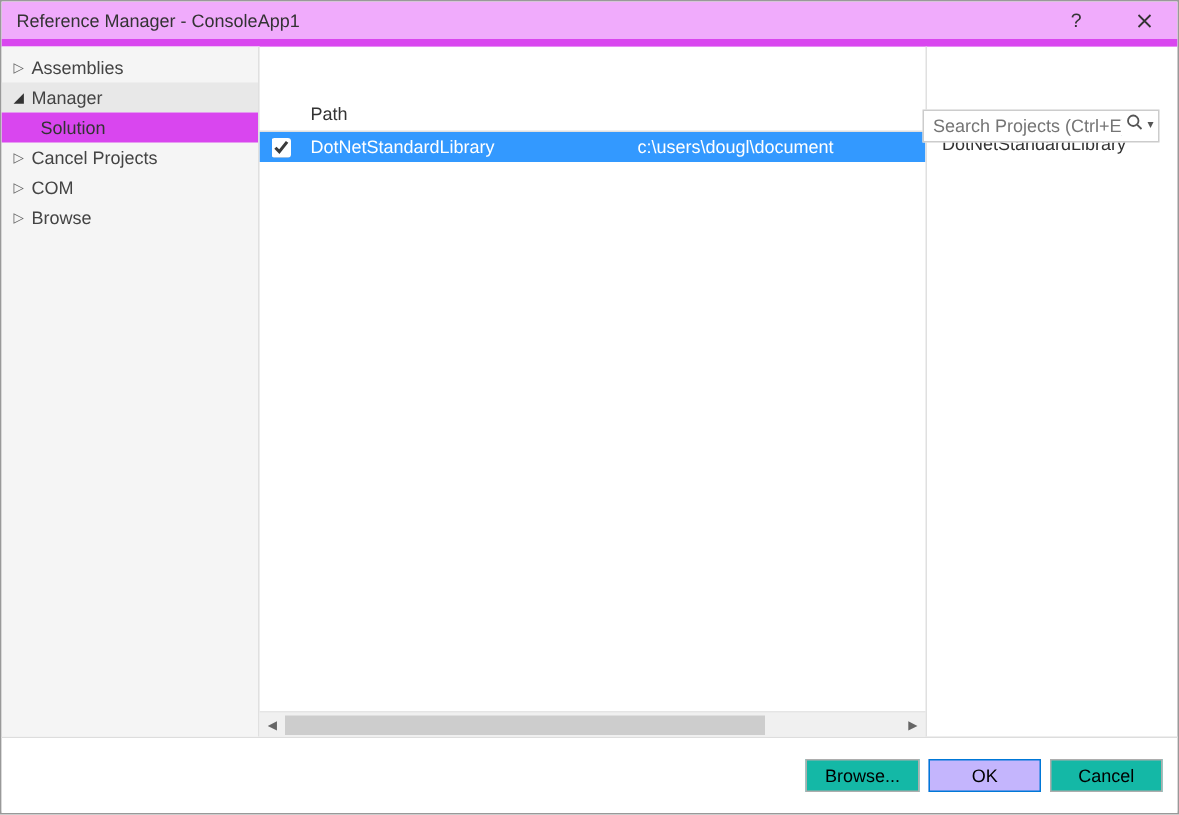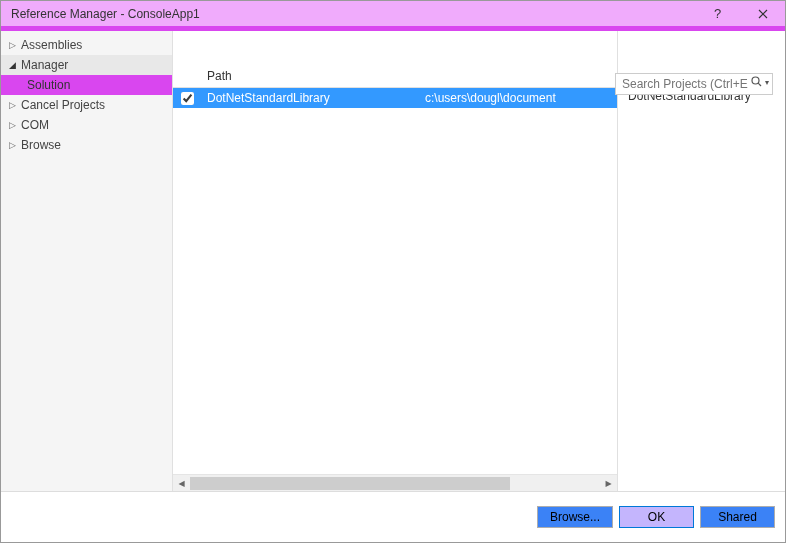--- a/index.html
+++ b/index.html
@@ -171,21 +171,21 @@
       display: flex;
       align-items: center;
       justify-content: flex-end;
       padding: 0 10px;
       gap: 6px;
       background: #fff;
     }
     .btn {
       min-width: 75px;
       padding: 3px 12px;
-      background: #3b82f6;
+      background: #14b8a6;
       border: 1px solid #adadad;
       font-size: 12px;
       font-family: inherit;
       cursor: default;
     }
     .btn.default {
       border: 1px solid #0078d7;
       background: #c4b5fd;
     }
   </style>
@@ -266,14 +266,14 @@
       </div>
     </div>
     <div class="details-label">Name:</div>
     <div class="details-value">DotNetStandardLibrary</div>
   </div>
 </div>
 
 <div class="footer">
   <button class="btn">Browse...</button>
   <button class="btn default">OK</button>
-  <button class="btn">Shared</button>
+  <button class="btn">Cancel</button>
 </div>
 
 </body></html>

